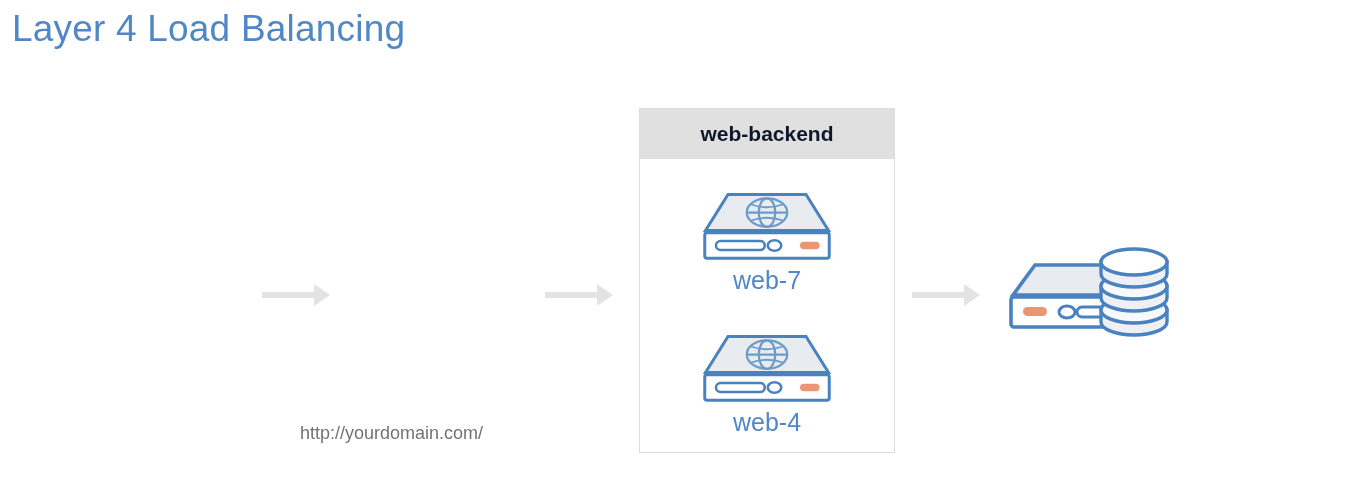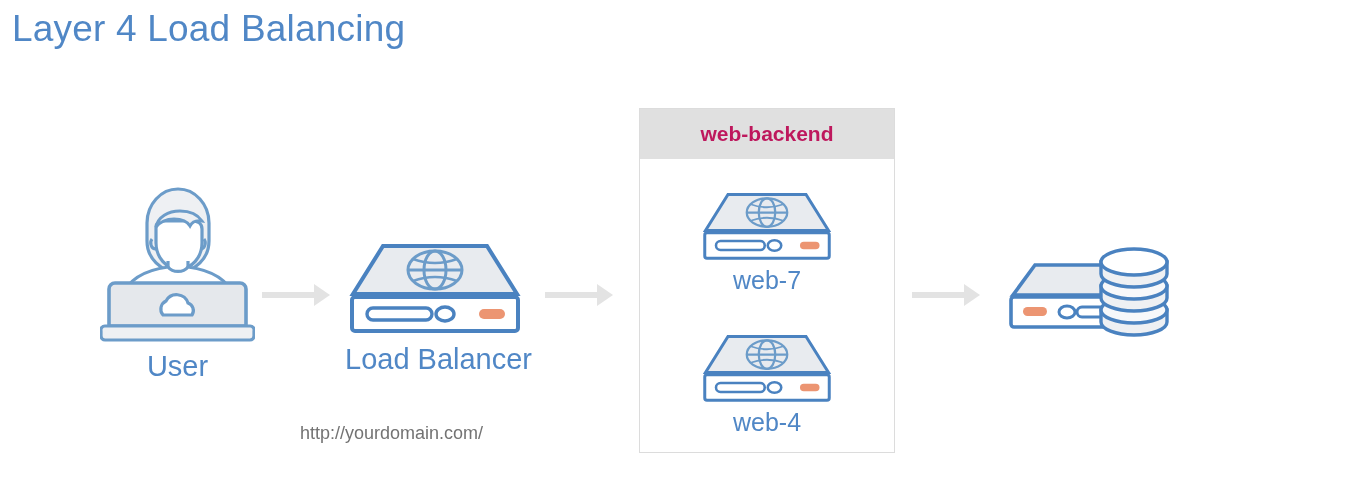--- a/index.html
+++ b/index.html
@@ -83,21 +83,21 @@
   #backend-header {
     height: 50px;
     background: #e0e0e0;
     display: flex;
     align-items: center;
     justify-content: center;
   }
   #backend-header-label {
     font-size: 21px;
     font-weight: bold;
-    color: #be185d;
+    color: #0f172a;
     white-space: nowrap;
   }
   #backend-body {
     position: relative;
     height: calc(100% - 50px);
   }
   .backend-node {
     position: absolute;
     left: 50%;
     transform: translateX(-50%);
@@ -109,75 +109,26 @@
   }
   svg { display: block; }
 </style>
 </head>
 <body>
 
 <div id="canvas">
 
   <div id="page-title">Layer 4 Load Balancing</div>
 
-  <div class="node" style="left:100px; top:175px; width:155px;">
-    <div>
-      <svg width="155" height="170" viewBox="0 0 155 170">
-
-        <path d="M47 48 a31 34 0 0 1 62 0 v18 a31 31 0 0 1 -62 0 z" fill="#eef0f3" stroke="#6c9cc9" stroke-width="3.2"></path>
-
-        <path d="M56 52 c0 -4 4 -6 10 -6 h26 c6 0 10 3 10 8 v14 a23 26 0 0 1 -46 0 z" fill="#ffffff" stroke="#6c9cc9" stroke-width="3.2"></path>
-
-        <path d="M56 52 c2 -10 12 -16 24 -16 c10 0 18 4 22 10 c-6 -1 -10 1 -12 5 c-3 -5 -8 -7 -16 -7 c-8 0 -14 3 -18 8 z" fill="#eef0f3" stroke="#6c9cc9" stroke-width="3"></path>
-
-        <path d="M52 64 a5 6 0 0 0 4 10" fill="none" stroke="#6c9cc9" stroke-width="3"></path>
-        <path d="M104 64 a5 6 0 0 1 -4 10" fill="none" stroke="#6c9cc9" stroke-width="3"></path>
-
-        <path d="M68 86 v8 a10 8 0 0 0 20 0 v-8" fill="#ffffff" stroke="#6c9cc9" stroke-width="3.2"></path>
-
-        <path d="M22 122 c6 -18 24 -27 46 -30 a12 10 0 0 0 20 0 c22 3 40 12 46 30" fill="#ffffff" stroke="#6c9cc9" stroke-width="3.2"></path>
-
-        <path d="M15 108 h125 a6 6 0 0 1 6 6 v37 h-137 v-37 a6 6 0 0 1 6 -6 z" fill="#e5e8ec" stroke="#6c9cc9" stroke-width="3.6"></path>
-
-        <path d="M63 140 a9 9 0 0 1 3 -14 a12 12 0 0 1 22 2 a8 8 0 0 1 4 12 z" fill="#ffffff" stroke="#6c9cc9" stroke-width="3.2"></path>
-
-        <path d="M5 151 h145 a4 4 0 0 1 4 5 v5 a4 4 0 0 1 -4 4 h-145 a4 4 0 0 1 -4 -4 v-5 a4 4 0 0 1 4 -5 z" fill="#eef0f3" stroke="#6c9cc9" stroke-width="3.2"></path>
-      </svg>
-    </div>
-    <div class="node-label" style="margin-top:6px;">User</div>
-  </div>
 
   <div class="arrow" style="left:262px; top:284px; width:68px;">
     <div class="shaft"></div>
     <div class="head"></div>
   </div>
 
-  <div class="node" style="left:345px; top:240px; width:180px;">
-    <div>
-      <svg width="180" height="96" viewBox="0 0 180 96">
-
-        <path d="M38 6 h104 l30 48 h-164 z" fill="#e8ebef" stroke="#4a82c0" stroke-width="4"></path>
-
-        <ellipse cx="90" cy="30" rx="27" ry="19" fill="none" stroke="#6c9cc9" stroke-width="3"></ellipse>
-        <ellipse cx="90" cy="30" rx="11" ry="19" fill="none" stroke="#6c9cc9" stroke-width="3"></ellipse>
-        <line x1="63" y1="30" x2="117" y2="30" stroke="#6c9cc9" stroke-width="3"></line>
-        <path d="M68 19 q22 8 44 0" fill="none" stroke="#6c9cc9" stroke-width="2.4"></path>
-        <path d="M68 41 q22 -8 44 0" fill="none" stroke="#6c9cc9" stroke-width="2.4"></path>
-
-        <rect x="7" y="57" width="166" height="34" rx="3" fill="#ffffff" stroke="#4a82c0" stroke-width="4"></rect>
-
-        <rect x="22" y="68" width="65" height="12" rx="6" fill="#ffffff" stroke="#4a82c0" stroke-width="3.4"></rect>
-
-        <ellipse cx="100" cy="74" rx="9" ry="7" fill="#ffffff" stroke="#4a82c0" stroke-width="3.4"></ellipse>
-
-        <rect x="134" y="69" width="26" height="10" rx="5" fill="#ec9572"></rect>
-      </svg>
-    </div>
-    <div class="node-label" style="margin-top:8px;">Load Balancer</div>
-  </div>
   <div class="sub-label" style="left:300px; top:423px; width:270px;">http://yourdomain.com/</div>
 
   <div class="arrow" style="left:545px; top:284px; width:68px;">
     <div class="shaft"></div>
     <div class="head"></div>
   </div>
 
   <div id="backend-group">
     <div id="backend-header">
       <span id="backend-header-label">web-backend</span>

